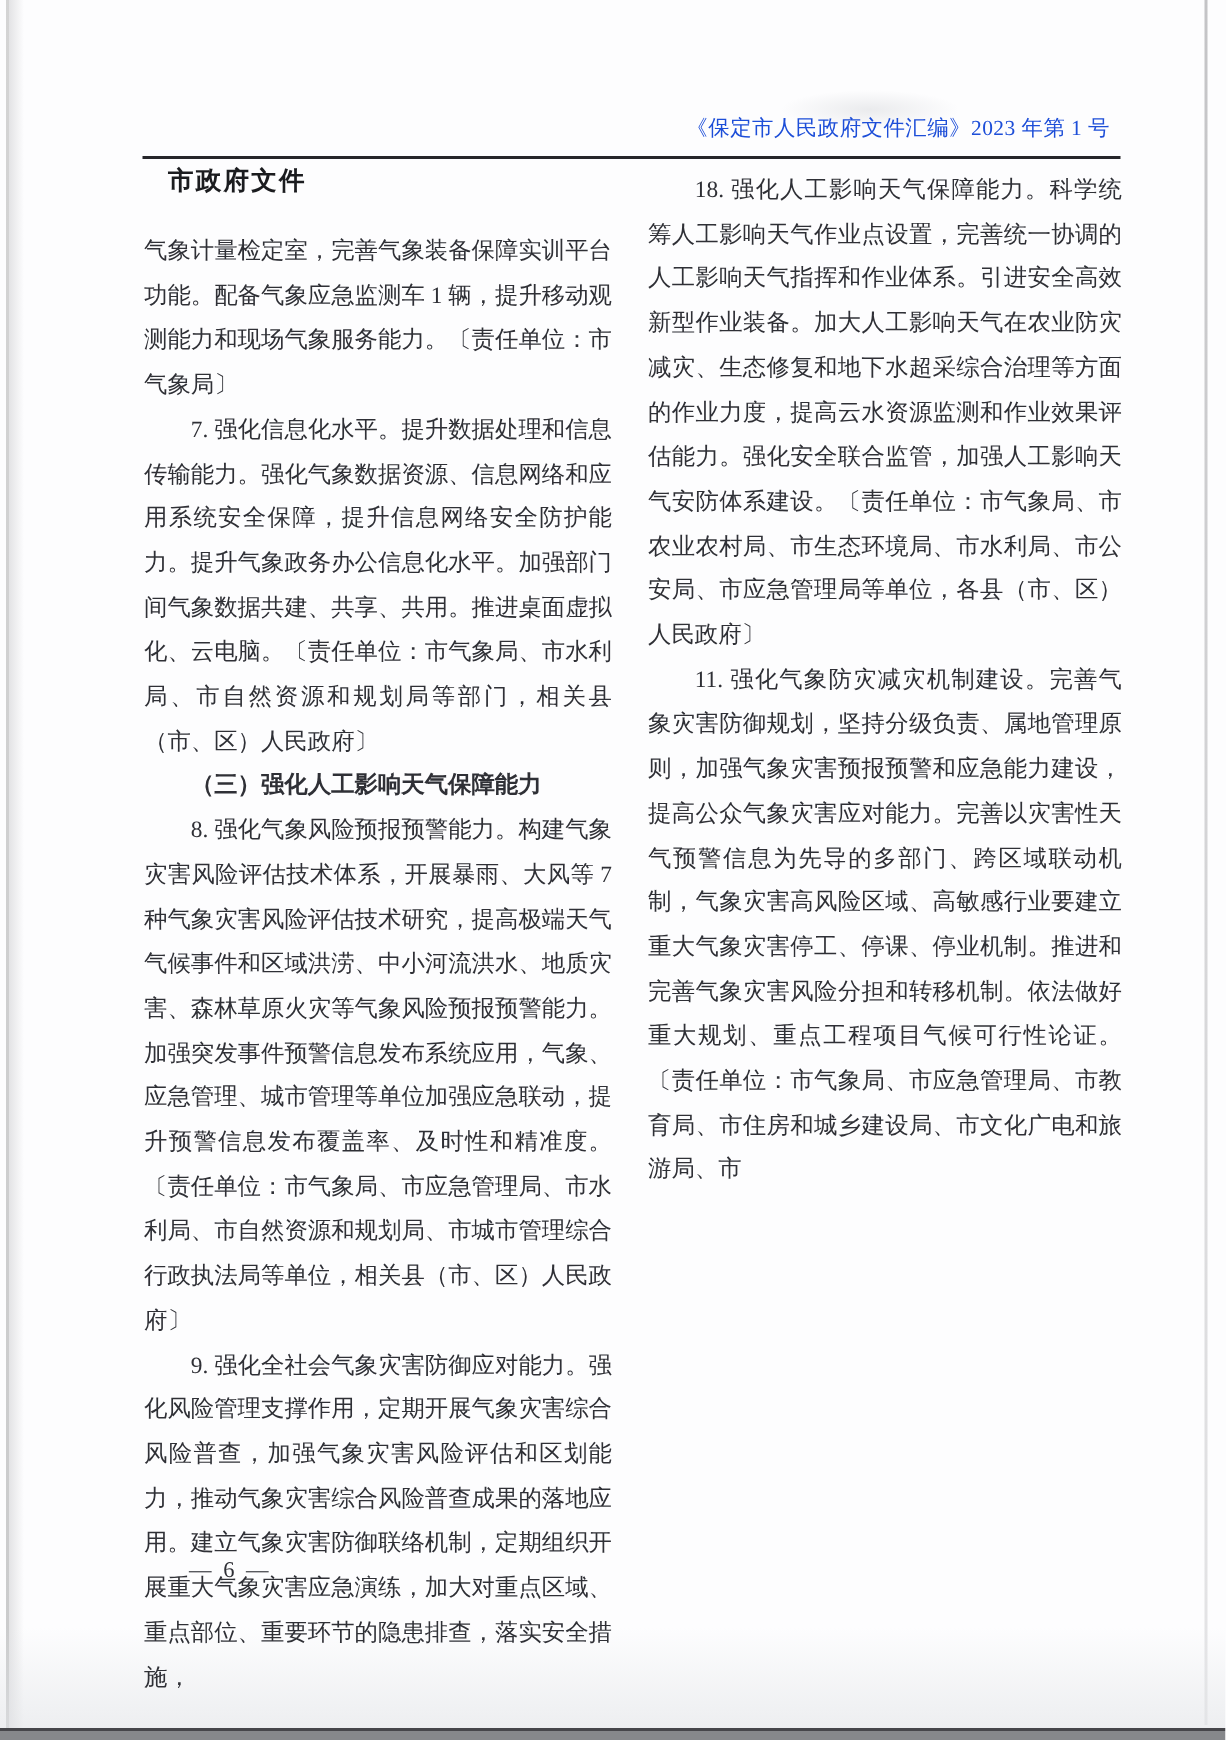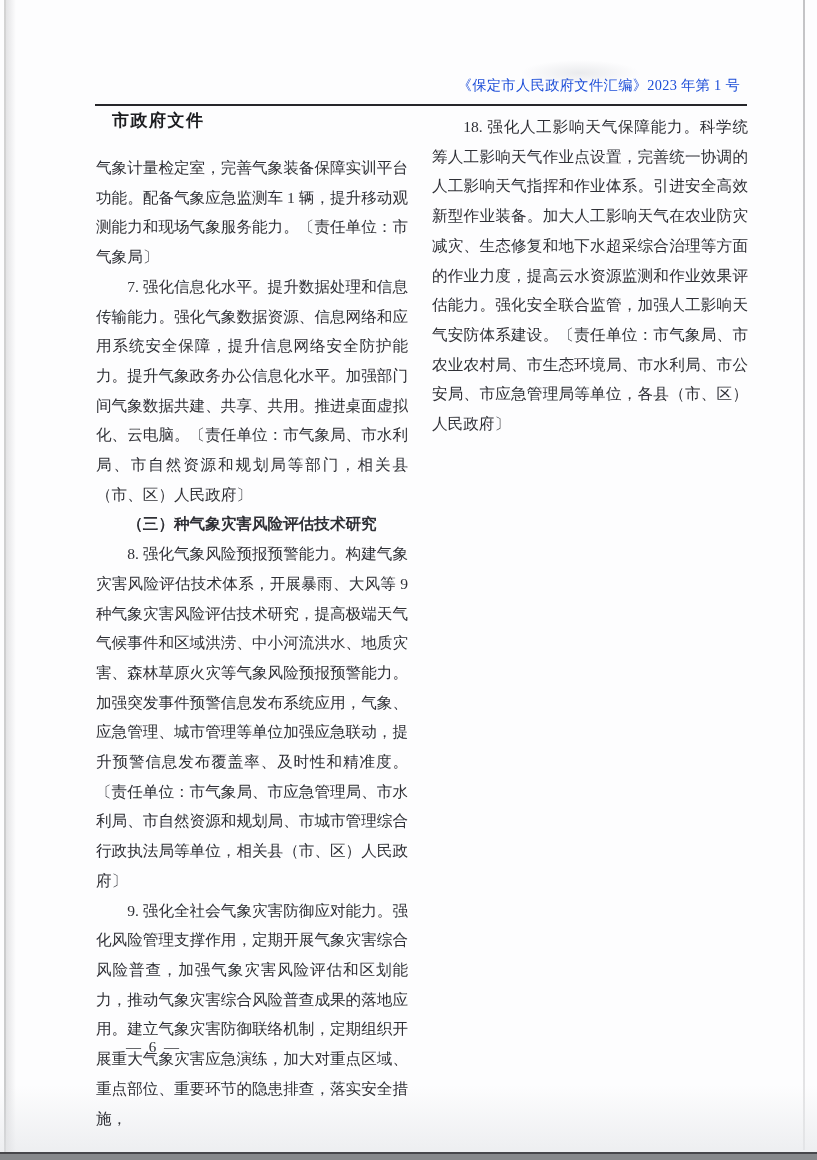--- a/index.html
+++ b/index.html
@@ -94,24 +94,25 @@
   <div class="bottom-strip"></div>
 
   <div class="header-left">市政府文件</div>
   <div class="header-right">《保定市人民政府文件汇编》2023 年第 1 号</div>
   <div class="header-rule"></div>
 
   <div class="content">
     <div class="col col-left">
       <p class="cont">气象计量检定室，完善气象装备保障实训平台功能。配备气象应急监测车 1 辆，提升移动观测能力和现场气象服务能力。〔责任单位：市气象局〕</p>
       <p>7. 强化信息化水平。提升数据处理和信息传输能力。强化气象数据资源、信息网络和应用系统安全保障，提升信息网络安全防护能力。提升气象政务办公信息化水平。加强部门间气象数据共建、共享、共用。推进桌面虚拟化、云电脑。〔责任单位：市气象局、市水利局、市自然资源和规划局等部门，相关县（市、区）人民政府〕</p>
-      <p class="heading">（三）种气象灾害风险评估技术研究</p>
-      <p>8. 强化气象风险预报预警能力。构建气象灾害风险评估技术体系，开展暴雨、大风等 9 种气象灾害风险评估技术研究，提高极端天气气候事件和区域洪涝、中小河流洪水、地质灾害、森林草原火灾等气象风险预报预警能力。加强突发事件预警信息发布系统应用，气象、应急管理、城市管理等单位加强应急联动，提升预警信息发布覆盖率、及时性和精准度。〔责任单位：市气象局、市应急管理局、市水利局、市自然资源和规划局、市城市管理综合行政执法局等单位，相关县（市、区）人民政府〕</p>
+      <p class="heading">（三）强化人工影响天气保障能力</p>
+      <p>8. 强化气象风险预报预警能力。构建气象灾害风险评估技术体系，开展暴雨、大风等 7 种气象灾害风险评估技术研究，提高极端天气气候事件和区域洪涝、中小河流洪水、地质灾害、森林草原火灾等气象风险预报预警能力。加强突发事件预警信息发布系统应用，气象、应急管理、城市管理等单位加强应急联动，提升预警信息发布覆盖率、及时性和精准度。〔责任单位：市气象局、市应急管理局、市水利局、市自然资源和规划局、市城市管理综合行政执法局等单位，相关县（市、区）人民政府〕</p>
       <p>9. 强化全社会气象灾害防御应对能力。强化风险管理支撑作用，定期开展气象灾害综合风险普查，加强气象灾害风险评估和区划能力，推动气象灾害综合风险普查成果的落地应用。建立气象灾害防御联络机制，定期组织开展重大气象灾害应急演练，加大对重点区域、重点部位、重要环节的隐患排查，落实安全措施，</p>
     </div>
     <div class="col col-right">
       <p>18. 强化人工影响天气保障能力。科学统筹人工影响天气作业点设置，完善统一协调的人工影响天气指挥和作业体系。引进安全高效新型作业装备。加大人工影响天气在农业防灾减灾、生态修复和地下水超采综合治理等方面的作业力度，提高云水资源监测和作业效果评估能力。强化安全联合监管，加强人工影响天气安防体系建设。〔责任单位：市气象局、市农业农村局、市生态环境局、市水利局、市公安局、市应急管理局等单位，各县（市、区）人民政府〕</p>
+      <p>11. 强化气象防灾减灾机制建设。完善气象灾害防御规划，坚持分级负责、属地管理原则，加强气象灾害预报预警和应急能力建设，提高公众气象灾害应对能力。完善以灾害性天气预警信息为先导的多部门、跨区域联动机制，气象灾害高风险区域、高敏感行业要建立重大气象灾害停工、停课、停业机制。推进和完善气象灾害风险分担和转移机制。依法做好重大规划、重点工程项目气候可行性论证。〔责任单位：市气象局、市应急管理局、市教育局、市住房和城乡建设局、市文化广电和旅游局、市</p>
     </div>
   </div>
 
   <div class="footer">— 6 —</div>
 
 </div>
 
 </body></html>

